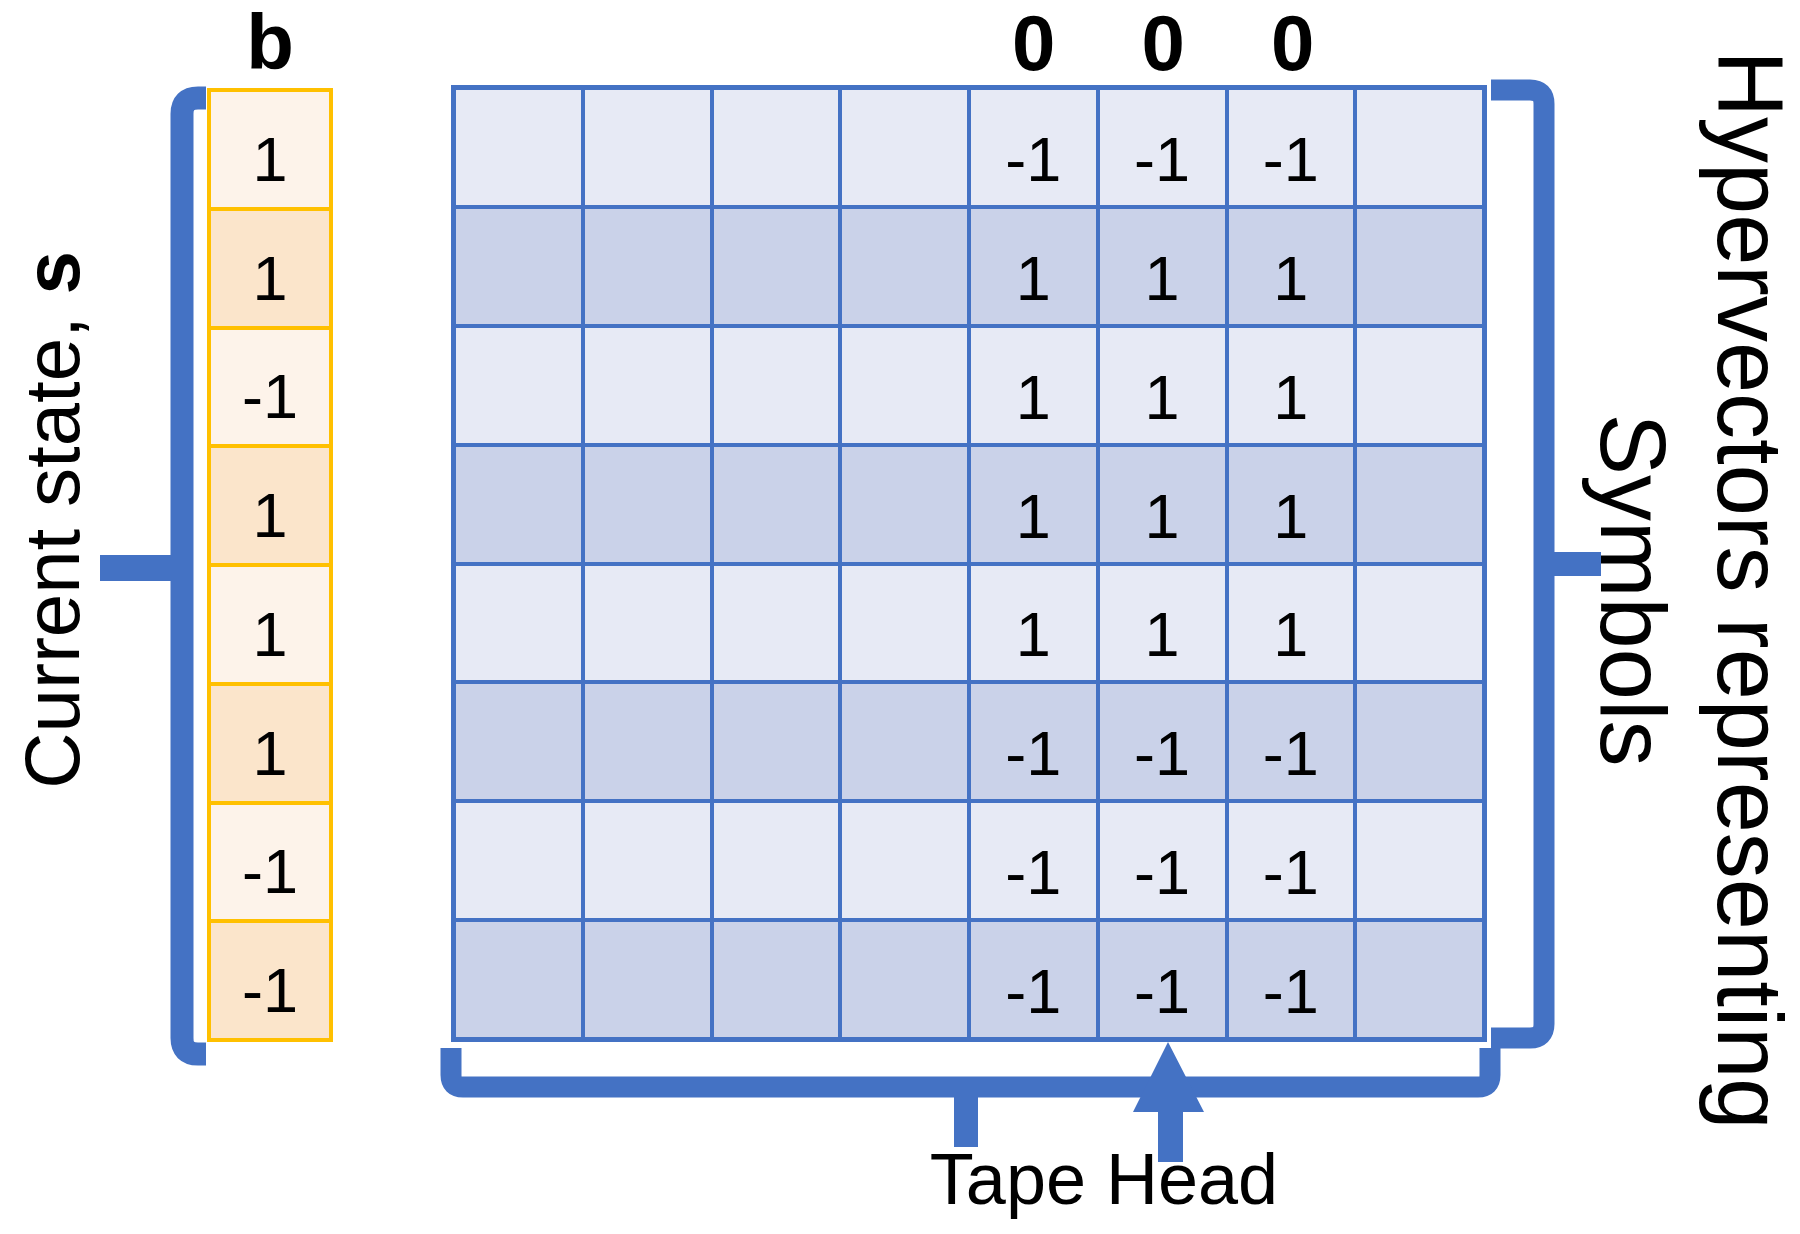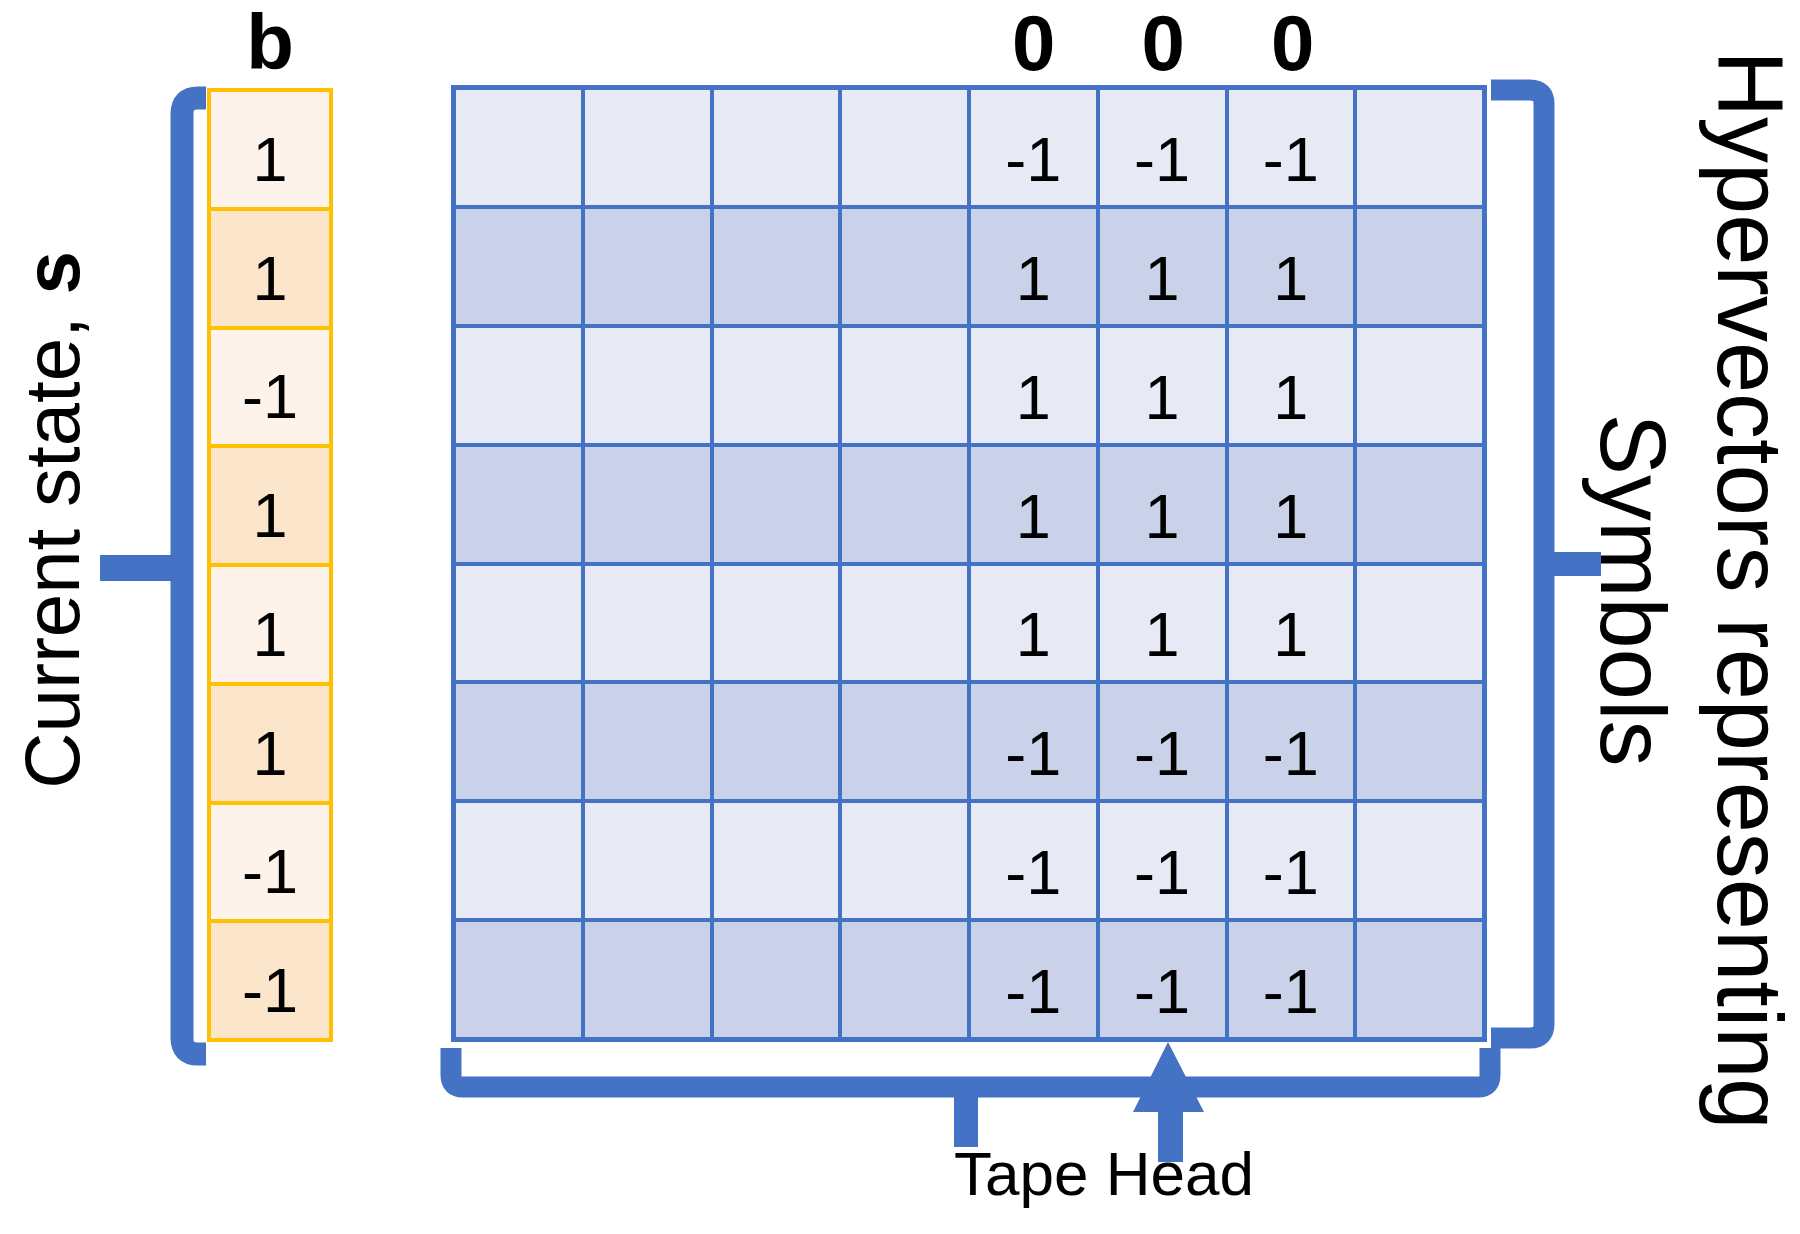--- a/index.html
+++ b/index.html
@@ -64,21 +64,21 @@
     transform:translate(-50%,-50%) rotate(90deg);
   }
   #right-label-2{
     left:1633px;top:590px;font-size:92px;
     transform:translate(-50%,-50%) rotate(90deg);
   }
 
   
   #tape-head-label{
     position:absolute;left:1104px;top:1143px;transform:translateX(-50%);
-    font-size:62px;line-height:1;white-space:nowrap;
+    font-size:72px;line-height:1;white-space:nowrap;
   }
 </style>
 </head>
 <body>
 
 <div id="canvas" style="--accent: #4472C4; --grid-light: #E7EAF5; --grid-dark: #CAD2E9; --vec-light: #FDF3EA; --vec-dark: #FBE5CB; --vec-border: #FFC000;">
 
   <svg id="connectors" viewBox="0 0 1800 1234" xmlns="http://www.w3.org/2000/svg" aria-hidden="true">
 
     <g>

